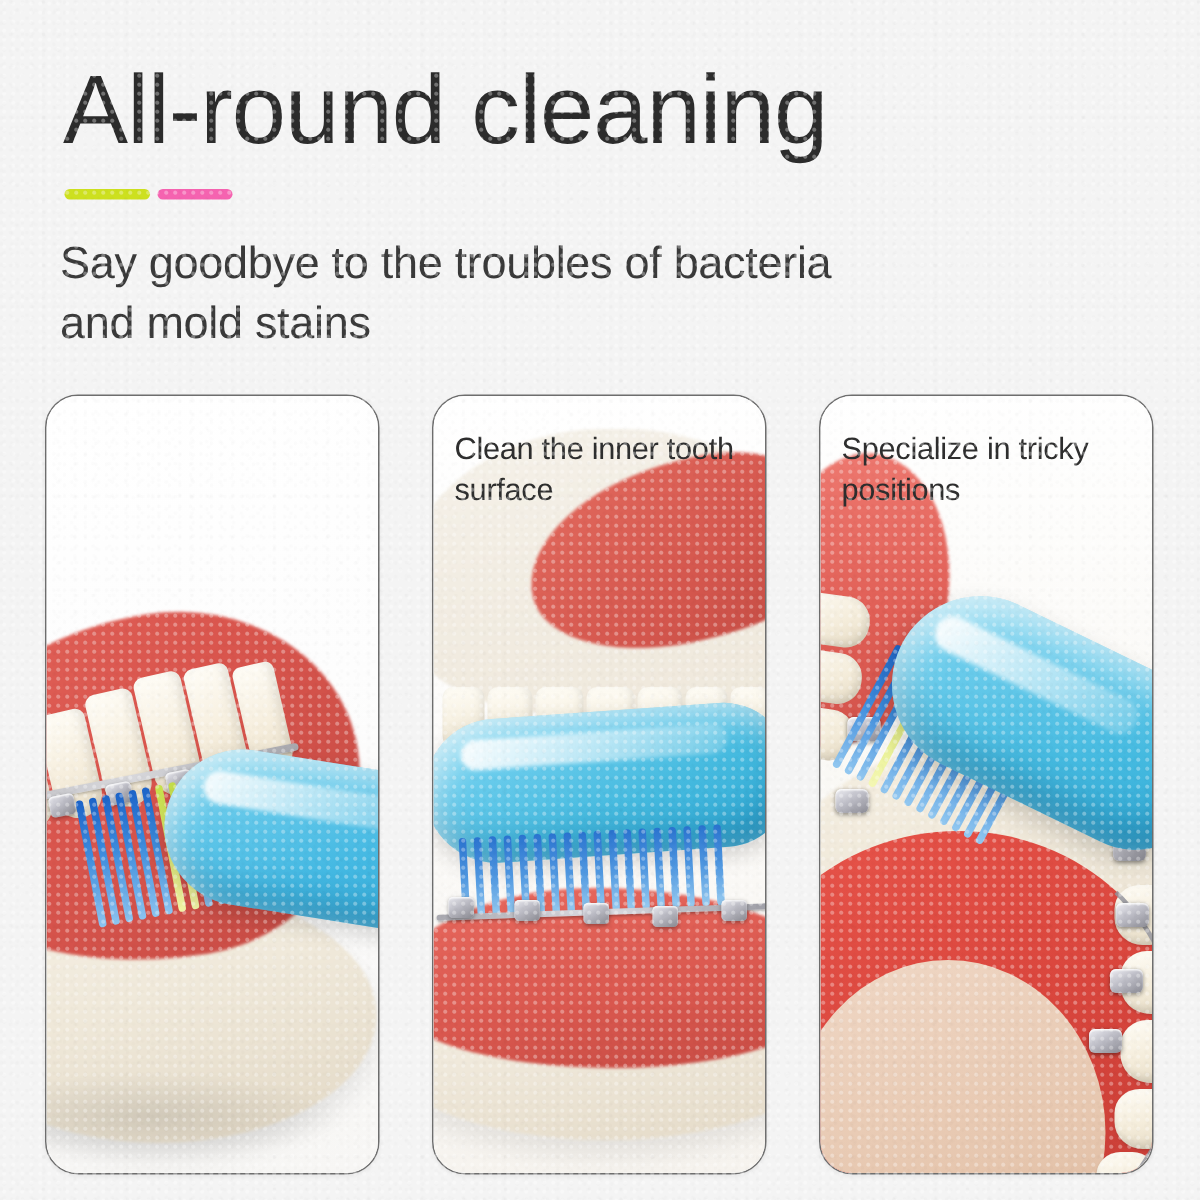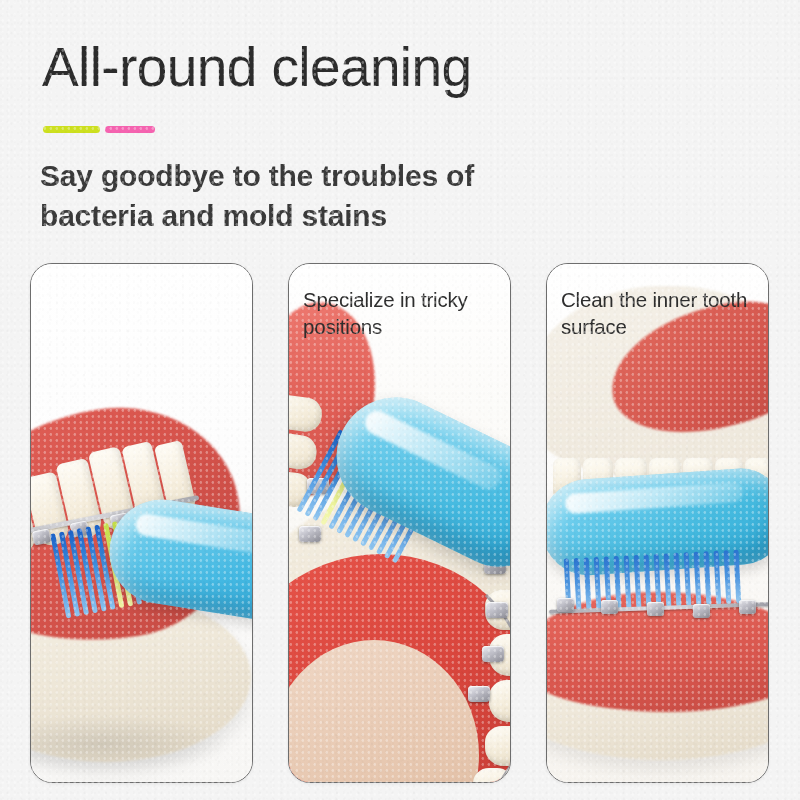--- a/index.html
+++ b/index.html
@@ -26,38 +26,38 @@
       radial-gradient(circle at 31% 71%, rgba(0,0,0,.025) 0 1px, transparent 1.6px),
       radial-gradient(circle at 84% 52%, rgba(0,0,0,.020) 0 1px, transparent 1.6px),
       radial-gradient(circle at 47% 41%, rgba(255,255,255,.6) 0 1px, transparent 1.7px);
     background-size:7px 7px, 11px 11px, 9px 9px, 13px 13px, 6px 6px;
     z-index:50;
   }
 
   
   #headline {
     position:absolute; left:42px; top:38px;
-    font-size:55px; font-weight:400;
+    font-size:65px; font-weight:400;
     letter-spacing:-.6px;
     color:#2c2c2c;
     line-height:1.08;
     white-space:nowrap;
   }
 
   #accent-bars {
     position:absolute; left:43px; top:126px;
     display:flex; gap:5px; align-items:center;
   }
   .accent-bar { height:7px; border-radius:4px; }
   #accent-bar-green { width:57px; }
   #accent-bar-pink  { width:50px; }
 
   #subheadline {
     position:absolute; left:40px; top:156px;
-    font-size:30px; font-weight:700;
+    font-size:30px; font-weight:400;
     color:#3a3a3a;
     line-height:1.33;
     letter-spacing:-.2px;
     width:540px;
   }
 
   
   #cards {
     position:absolute; left:30px; top:263px;
     width:740px; height:520px;
@@ -397,73 +397,20 @@
           <i style="left:81px;"></i>
           <i style="left:90px;"></i>
         <i style="left:99px;"></i>
           <i style="left:108px;"></i>
           <i style="left:117px;"></i>
         <i style="left:126px;"></i>
       </div>
 
       <div id="p1-brush-head"></div>
       <div id="p1-brush-gloss"></div>
-    </div>
-  </div>
-
-  <div class="card">
-    <div class="card-caption">Specialize in tricky positions</div>
-
-    <div class="card-photo" id="photo-3">
-      <div id="p3-base" class="soft-blur"></div>
-      <div id="p3-arch-gum"></div>
-      <div id="p3-arch-inner"></div>
-
-      <div id="p3-arch-teeth">
-        <div class="tooth" style="right:8px;  top:40px;  width:42px; height:40px;"></div>
-        <div class="tooth" style="right:2px;  top:84px;  width:44px; height:42px;"></div>
-        <div class="tooth" style="right:2px;  top:130px; width:44px; height:42px;"></div>
-        <div class="tooth" style="right:8px;  top:176px; width:42px; height:40px;"></div>
-        <div class="tooth" style="right:22px; top:218px; width:40px; height:38px;"></div>
-
-      </div>
-      <div id="p3-arch-wire"></div>
-
-      <div class="metal-bracket" style="right:4px;  top:296px;"></div>
-      <div class="metal-bracket" style="right:2px;  top:340px;"></div>
-      <div class="metal-bracket" style="right:6px;  top:384px;"></div>
-      <div class="metal-bracket" style="right:20px; top:424px;"></div>
-
-      <div id="p3-gum-left" class="soft-blur"></div>
-      <div id="p3-teeth-left">
-        <div class="tooth" style="top:0px;"></div>
-        <div class="tooth" style="top:38px;"></div>
-        <div class="tooth" style="top:76px;"></div>
-      </div>
-      <div class="metal-bracket" style="left:18px; top:216px;"></div>
-      <div class="metal-bracket" style="left:10px; top:264px;"></div>
-
-      <div id="p3-bristles">
-        <i style="left:0px;"></i>
-          <i style="left:9px;"></i>
-          <i style="left:18px;"></i>
-        <i class="accent" style="left:27px;"></i>
-        <i style="left:36px;"></i>
-          <i style="left:45px;"></i>
-          <i style="left:54px;"></i>
-        <i style="left:63px;"></i>
-          <i style="left:72px;"></i>
-          <i style="left:81px;"></i>
-        <i style="left:90px;"></i>
-          <i style="left:99px;"></i>
-          <i style="left:108px;"></i>
-      </div>
-
-      <div id="p3-brush-head"></div>
-      <div id="p3-brush-gloss"></div>
     </div>
   </div>
 
   <div class="card">
     <div class="card-caption">Clean the inner tooth surface</div>
 
     <div class="card-photo" id="photo-2">
       <div id="p2-base" class="soft-blur"></div>
       <div id="p2-gum-upper" class="soft-blur"></div>
       <div id="p2-gum-red" class="soft-blur"></div>
@@ -506,15 +453,68 @@
 
       <div id="p2-wire"></div>
       <div class="bracket" style="left:10px;  top:336px;"></div>
       <div class="bracket" style="left:54px;  top:338px;"></div>
       <div class="bracket" style="left:100px; top:340px;"></div>
       <div class="bracket" style="left:146px; top:342px;"></div>
       <div class="bracket" style="left:192px; top:338px;"></div>
     </div>
   </div>
 
+  <div class="card">
+    <div class="card-caption">Specialize in tricky positions</div>
+
+    <div class="card-photo" id="photo-3">
+      <div id="p3-base" class="soft-blur"></div>
+      <div id="p3-arch-gum"></div>
+      <div id="p3-arch-inner"></div>
+
+      <div id="p3-arch-teeth">
+        <div class="tooth" style="right:8px;  top:40px;  width:42px; height:40px;"></div>
+        <div class="tooth" style="right:2px;  top:84px;  width:44px; height:42px;"></div>
+        <div class="tooth" style="right:2px;  top:130px; width:44px; height:42px;"></div>
+        <div class="tooth" style="right:8px;  top:176px; width:42px; height:40px;"></div>
+        <div class="tooth" style="right:22px; top:218px; width:40px; height:38px;"></div>
+
+      </div>
+      <div id="p3-arch-wire"></div>
+
+      <div class="metal-bracket" style="right:4px;  top:296px;"></div>
+      <div class="metal-bracket" style="right:2px;  top:340px;"></div>
+      <div class="metal-bracket" style="right:6px;  top:384px;"></div>
+      <div class="metal-bracket" style="right:20px; top:424px;"></div>
+
+      <div id="p3-gum-left" class="soft-blur"></div>
+      <div id="p3-teeth-left">
+        <div class="tooth" style="top:0px;"></div>
+        <div class="tooth" style="top:38px;"></div>
+        <div class="tooth" style="top:76px;"></div>
+      </div>
+      <div class="metal-bracket" style="left:18px; top:216px;"></div>
+      <div class="metal-bracket" style="left:10px; top:264px;"></div>
+
+      <div id="p3-bristles">
+        <i style="left:0px;"></i>
+          <i style="left:9px;"></i>
+          <i style="left:18px;"></i>
+        <i class="accent" style="left:27px;"></i>
+        <i style="left:36px;"></i>
+          <i style="left:45px;"></i>
+          <i style="left:54px;"></i>
+        <i style="left:63px;"></i>
+          <i style="left:72px;"></i>
+          <i style="left:81px;"></i>
+        <i style="left:90px;"></i>
+          <i style="left:99px;"></i>
+          <i style="left:108px;"></i>
+      </div>
+
+      <div id="p3-brush-head"></div>
+      <div id="p3-brush-gloss"></div>
+    </div>
+  </div>
+
 </div>
 
 <div id="noise-overlay"></div>
 
 </body></html>

